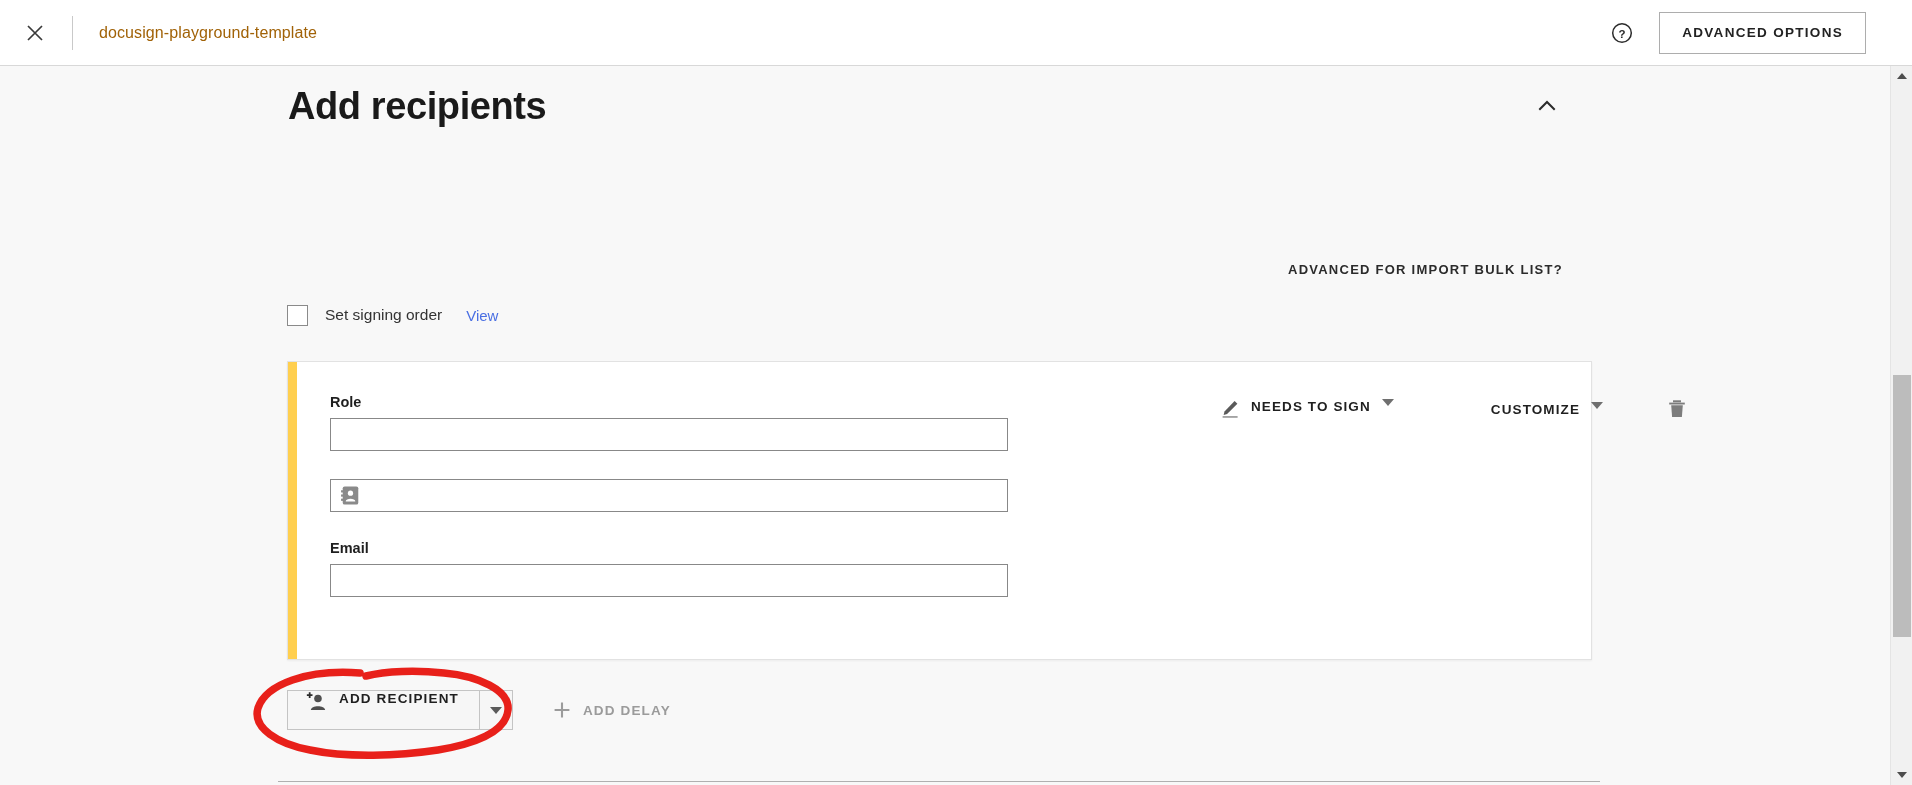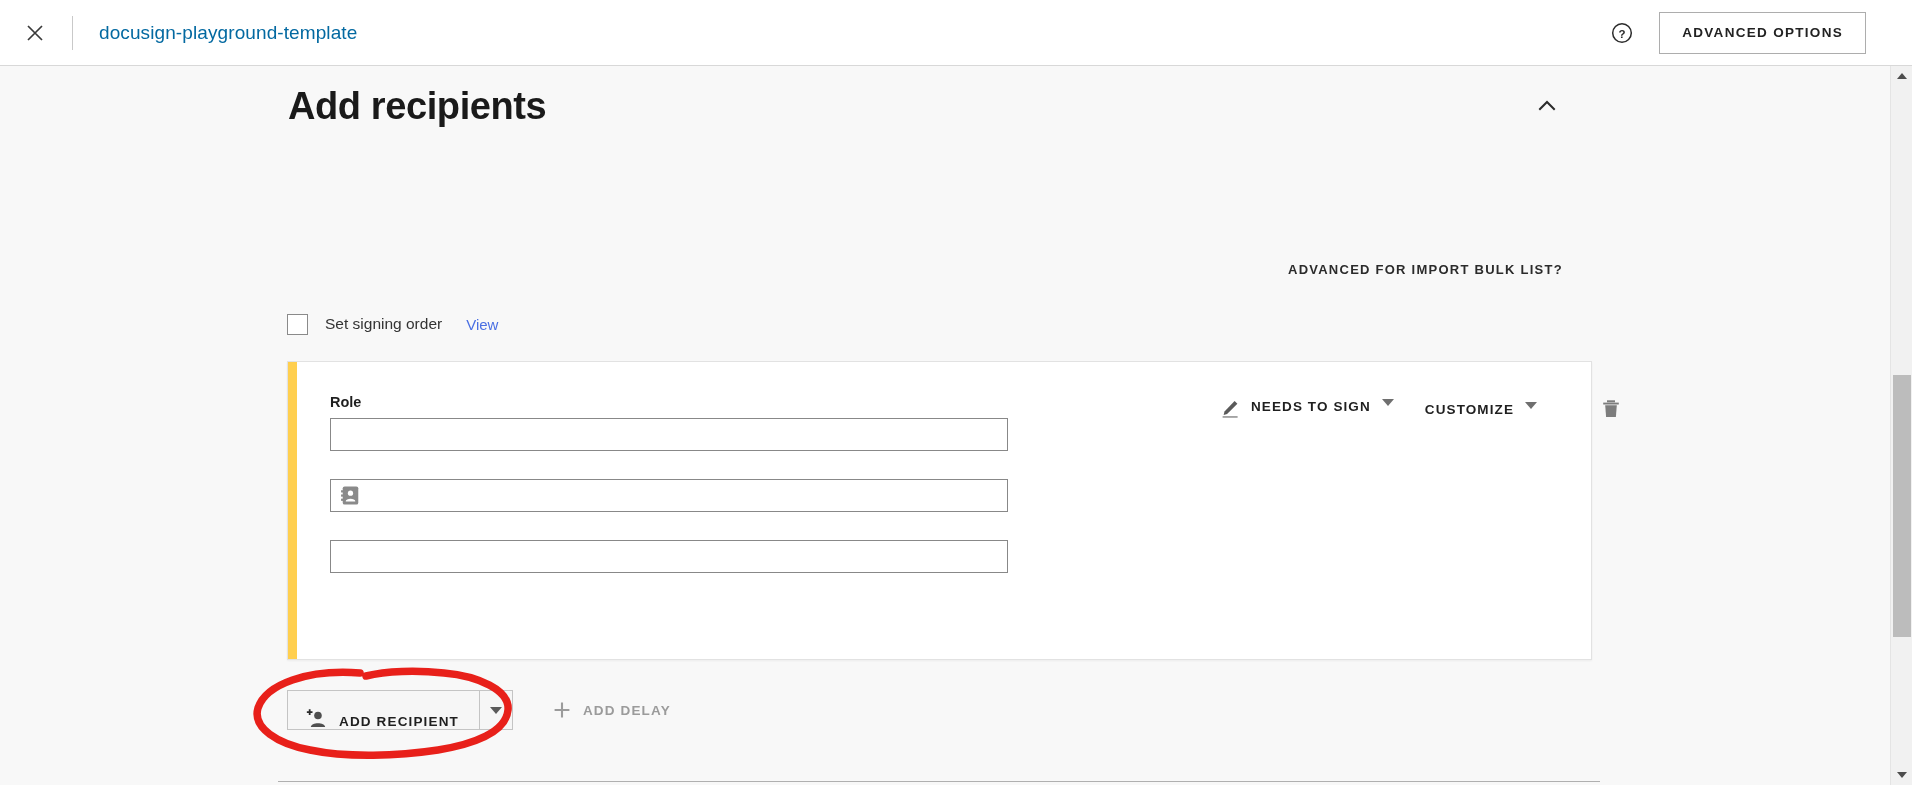--- a/index.html
+++ b/index.html
@@ -40,22 +40,22 @@
 
   .topbar-divider {
     width: 1px;
     height: 34px;
     background: #c9c9c9;
     margin: 0 26px 0 20px;
     flex: 0 0 auto;
   }
 
   .doc-title {
-    font-size: 19px;
-    color: #0369a1;
+    font-size: 16px;
+    color: #a16207;
     letter-spacing: 0.1px;
     white-space: nowrap;
   }
 
   .topbar-spacer { flex: 1 1 auto; }
 
   .help-icon {
     width: 26px; height: 26px;
     margin-right: 24px;
     cursor: pointer;
@@ -123,21 +123,21 @@
     letter-spacing: 1.25px;
     color: #2b2b2b;
     cursor: pointer;
     white-space: nowrap;
   }
 
   
   .signorder-row {
     position: absolute;
     left: 287px;
-    top: 245px;
+    top: 236px;
     display: flex;
     align-items: center;
     height: 26px;
   }
   .checkbox {
     width: 21px; height: 21px;
     border: 1px solid #8a8a8a;
     background: #ffffff;
     cursor: pointer;
     flex: 0 0 auto;
@@ -238,21 +238,21 @@
     letter-spacing: 1.1px;
     color: #1f1f1f;
   }
   .caret {
     margin-left: 11px;
     width: 0; height: 0;
     border-left: 6px solid transparent;
     border-right: 6px solid transparent;
     border-top: 7px solid #6f6f6f;
   }
-  .customize { margin-left: 31px; }
+  .customize { margin-left: 97px; }
   .trash-btn {
     margin-left: 63px;
     width: 26px; height: 26px;
     cursor: pointer;
     display: flex; align-items: center; justify-content: center;
   }
 
   
   .action-row {
     position: absolute;
@@ -260,21 +260,21 @@
     top: 624px;
     display: flex;
     align-items: center;
     height: 40px;
   }
   .add-recip-btn {
     height: 40px;
     border: 1px solid #c4c4c4;
     background: #f6f6f6;
     display: flex;
-    align-items: flex-end;
+    align-items: flex-start;
     padding: 0 20px 0 18px;
     cursor: pointer;
     white-space: nowrap;
   }
   .person-plus-icon {
     width: 21px; height: 21px;
     margin-right: 12px;
     flex: 0 0 auto;
   }
   .add-recip-text {
@@ -456,20 +456,21 @@
             <rect x="1" y="5" width="3" height="2.1" fill="#8a8a8a"></rect>
             <rect x="1" y="9" width="3" height="2.1" fill="#8a8a8a"></rect>
             <rect x="1" y="13" width="3" height="2.1" fill="#8a8a8a"></rect>
             <circle cx="10" cy="7.8" r="2.5" fill="#ffffff"></circle>
             <path d="M5.4 15.6 C5.4 12.4 14.6 12.4 14.6 15.6 Z" fill="#ffffff"></path>
           </svg>
         </div>
       </div>
 
       <div class="field-group">
+        <div class="field-label">Email</div>
         <input class="text-input" type="text" value="" style="">
       </div>
 
     </div>
 
     <div class="card-controls">
 
       <div class="ctrl-group needs-sign">
         <svg class="pen-icon" viewBox="0 0 20 20">
           <path d="M14.6 1.9 L17.4 4.7 L7.1 15 L3.6 15.9 L4.5 12.4 Z" fill="#5a5a5a"></path>

